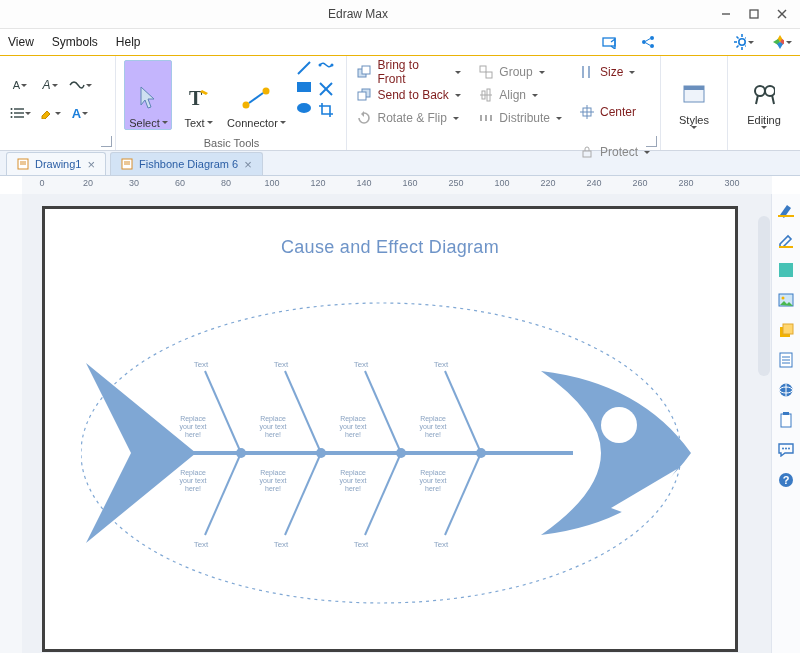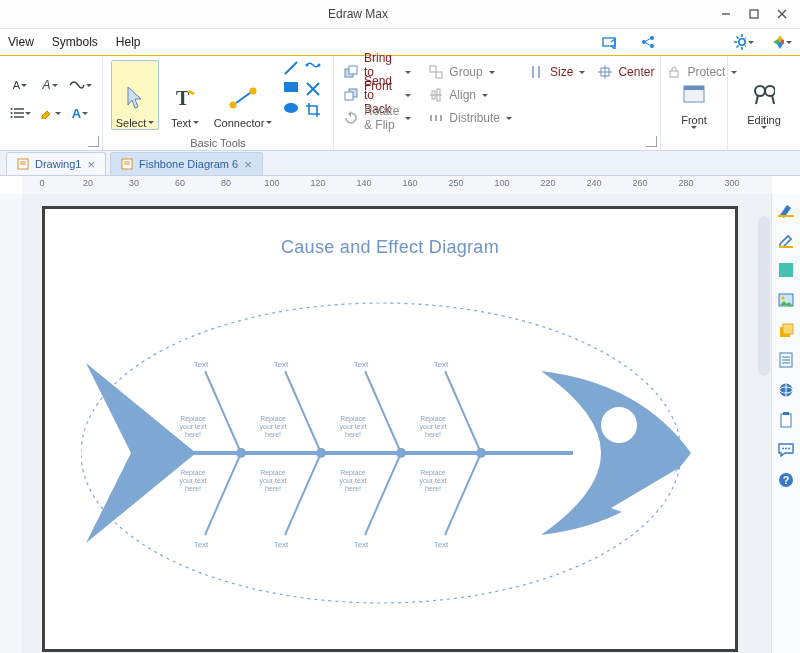--- a/index.html
+++ b/index.html
@@ -13,21 +13,21 @@
 .menubar .menu-item{color:#222}
 .ribbon{background:#fff;border-bottom:1px solid #d0d7e2;position:relative;height:94px;display:flex}
 .ribbon-group{border-right:1px solid #e3e7ef;padding:4px 8px 14px 8px;position:relative;display:flex;flex-direction:column}
 .ribbon-group .label{position:absolute;bottom:1px;left:0;right:0;text-align:center;font-size:11px;color:#666}
 .grp-row{display:flex;align-items:center;gap:6px;margin-top:2px}
 .two-rows{display:flex;flex-direction:column;gap:4px;justify-content:center;height:100%}
 .mini{width:24px;height:22px;display:flex;align-items:center;justify-content:center;color:#1a7edb}
 .mini .caret{margin-left:1px}
 .caret{display:inline-block;width:0;height:0;border-left:3px solid transparent;border-right:3px solid transparent;border-top:3px solid #555;vertical-align:middle}
 .tool-big{display:flex;flex-direction:column;align-items:center;justify-content:flex-end;width:46px;height:66px;padding:2px 2px 0 2px;border:1px solid transparent;border-radius:2px}
-.tool-big.selected{background:#fef9c3;border-color:#a5c8e8}
+.tool-big.selected{background:#c4b5fd;border-color:#a5c8e8}
 .tool-big .ic{height:34px;display:flex;align-items:center;justify-content:center}
 .tool-big .lbl{font-size:11px;color:#333;margin-top:2px}
 .tool-big .lblrow{display:flex;align-items:center;gap:2px}
 .shape-col{display:flex;flex-direction:column;gap:5px;align-items:center;margin-right:4px}
 .shape{width:16px;height:16px}
 .ribbon-link{display:flex;align-items:center;gap:6px;color:#888;height:20px;padding:0 2px}
 .ribbon-link.active{color:#7f1d1d}
 .ribbon-link svg{flex:0 0 auto}
 .corner{position:absolute;right:3px;bottom:3px;width:10px;height:10px;border:1px solid #9aa6b8;border-left:none;border-top:none}
 .tabs{height:24px;background:#eef3fa;display:flex;align-items:flex-end;padding:0 6px;border-bottom:1px solid #c6d2e1}
@@ -289,21 +289,21 @@
               <g fill="#aaa">
                 <rect x="1" y="4" width="2" height="6"></rect>
                 <rect x="6" y="4" width="2" height="6"></rect>
                 <rect x="11" y="4" width="2" height="6"></rect>
               </g>
             </svg>
             <span>Distribute</span>
             <span class="caret"></span>
           </div>
       </div>
-      <div style="display:flex;flex-direction:row;gap:9px">
+      <div style="display:flex;flex-direction:column;gap:20px">
         <div class="ribbon-link active">
             <svg width="14" height="14">
               <line x1="3" y1="1" x2="3" y2="13" stroke="#6a8fbd" stroke-width="1.4"></line>
               <line x1="9" y1="1" x2="9" y2="13" stroke="#6a8fbd" stroke-width="1.4"></line>
             </svg>
             <span>Size</span>
             <span class="caret"></span>
           </div>
         <div class="ribbon-link active">
             <svg width="14" height="14">
@@ -328,21 +328,21 @@
 
   <div class="ribbon-group" style="width:50px">
     <div class="tool-big" style="width:44px">
       <div class="ic">
           <svg width="26" height="24">
             <rect x="3" y="3" width="20" height="16" fill="#eef3fa" stroke="#6a8fbd"></rect>
             <rect x="3" y="3" width="20" height="4" fill="#6a8fbd"></rect>
           </svg>
         </div>
       <div class="lblrow">
-          <span class="lbl">Front</span>
+          <span class="lbl">Styles</span>
         </div>
       <span class="caret"></span>
     </div>
   </div>
 
   <div class="ribbon-group" style="width:56px;border-right:none">
     <div class="tool-big" style="width:50px">
       <div class="ic">
           <svg width="22" height="22">
             <circle cx="7" cy="7" r="5" fill="none" stroke="#344" stroke-width="2"></circle>

